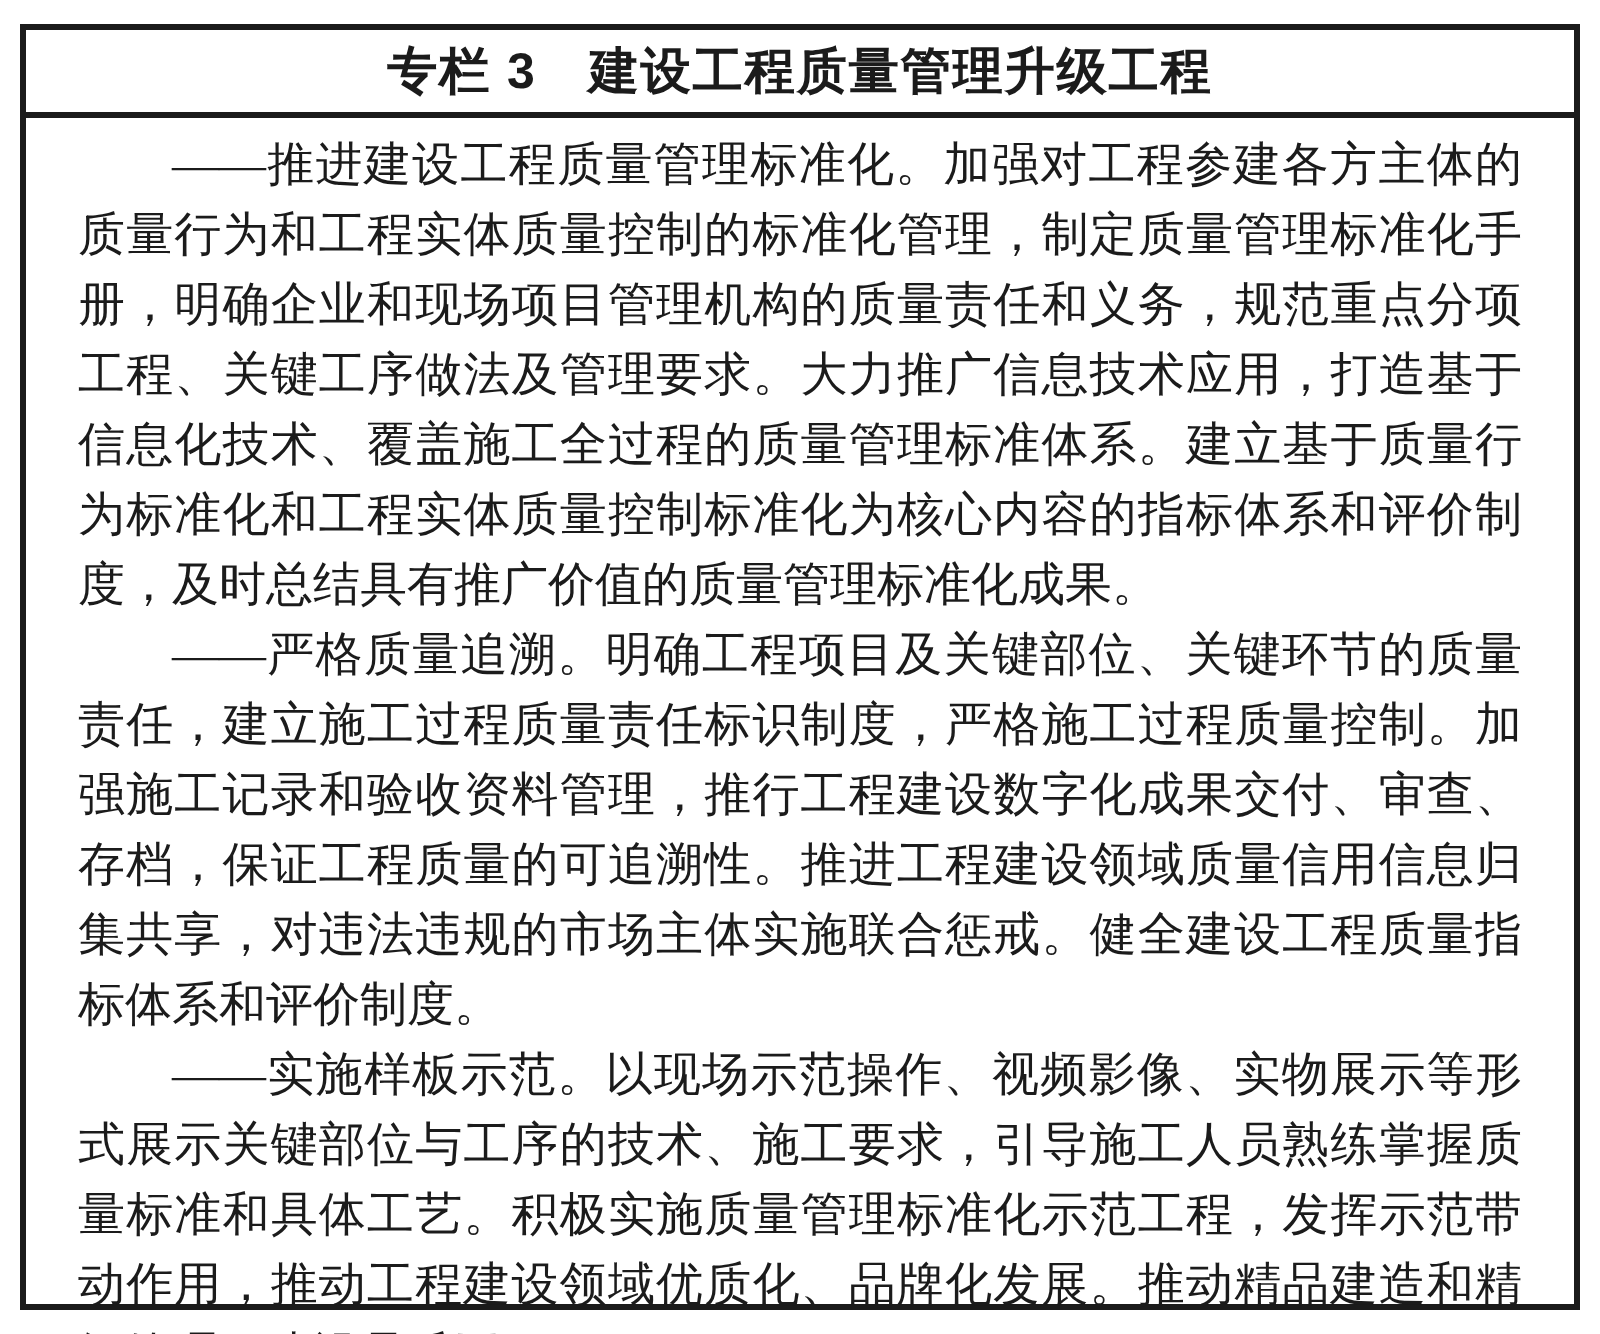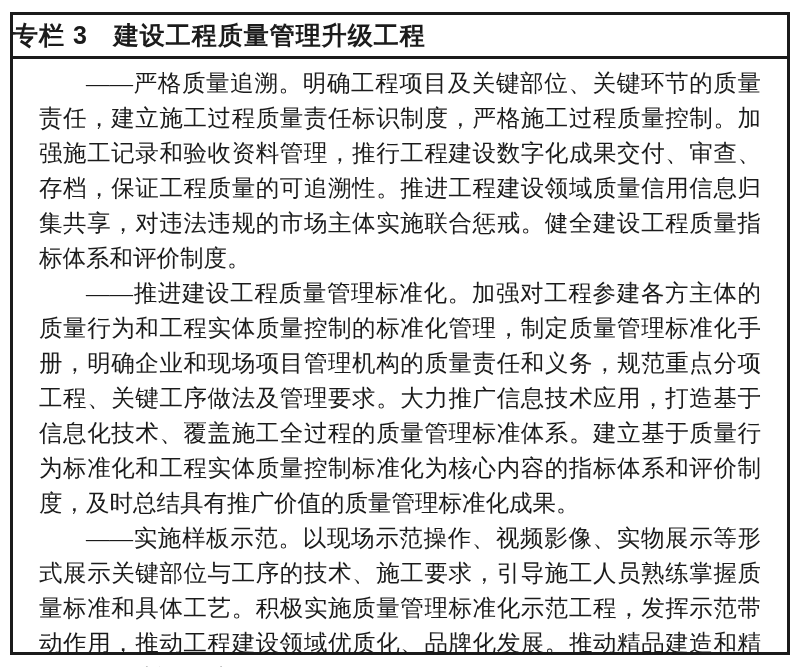--- a/index.html
+++ b/index.html
@@ -25,21 +25,21 @@
     box-sizing: border-box;
     border: 3px solid #1b1b1b;
     background: #ffffff;
   }
   .title-bar {
     height: 44px;
     box-sizing: border-box;
     border-bottom: 3px solid #1b1b1b;
     display: flex;
     align-items: center;
-    justify-content: flex-start;
+    justify-content: center;
   }
   .title {
     font-family: "Liberation Sans", "DejaVu Sans", sans-serif;
     font-weight: 700;
     font-size: 25px;
     letter-spacing: 1px;
     white-space: nowrap;
   }
   .body-area {
     padding: 7px 26px 0 26px;
@@ -54,17 +54,17 @@
   }
 </style>
 </head>
 <body>
 
 <div class="panel">
   <div class="title-bar">
     <span class="title">专栏 3　建设工程质量管理升级工程</span>
   </div>
   <div class="body-area">
+    <p>——推进建设工程质量管理标准化。加强对工程参建各方主体的质量行为和工程实体质量控制的标准化管理，制定质量管理标准化手册，明确企业和现场项目管理机构的质量责任和义务，规范重点分项工程、关键工序做法及管理要求。大力推广信息技术应用，打造基于信息化技术、覆盖施工全过程的质量管理标准体系。建立基于质量行为标准化和工程实体质量控制标准化为核心内容的指标体系和评价制度，及时总结具有推广价值的质量管理标准化成果。</p>
     <p>——严格质量追溯。明确工程项目及关键部位、关键环节的质量责任，建立施工过程质量责任标识制度，严格施工过程质量控制。加强施工记录和验收资料管理，推行工程建设数字化成果交付、审查、存档，保证工程质量的可追溯性。推进工程建设领域质量信用信息归集共享，对违法违规的市场主体实施联合惩戒。健全建设工程质量指标体系和评价制度。</p>
-    <p>——推进建设工程质量管理标准化。加强对工程参建各方主体的质量行为和工程实体质量控制的标准化管理，制定质量管理标准化手册，明确企业和现场项目管理机构的质量责任和义务，规范重点分项工程、关键工序做法及管理要求。大力推广信息技术应用，打造基于信息化技术、覆盖施工全过程的质量管理标准体系。建立基于质量行为标准化和工程实体质量控制标准化为核心内容的指标体系和评价制度，及时总结具有推广价值的质量管理标准化成果。</p>
     <p>——实施样板示范。以现场示范操作、视频影像、实物展示等形式展示关键部位与工序的技术、施工要求，引导施工人员熟练掌握质量标准和具体工艺。积极实施质量管理标准化示范工程，发挥示范带动作用，推动工程建设领域优质化、品牌化发展。推动精品建造和精细管理，建设品质工程。</p>
   </div>
 </div>
 
 </body></html>

